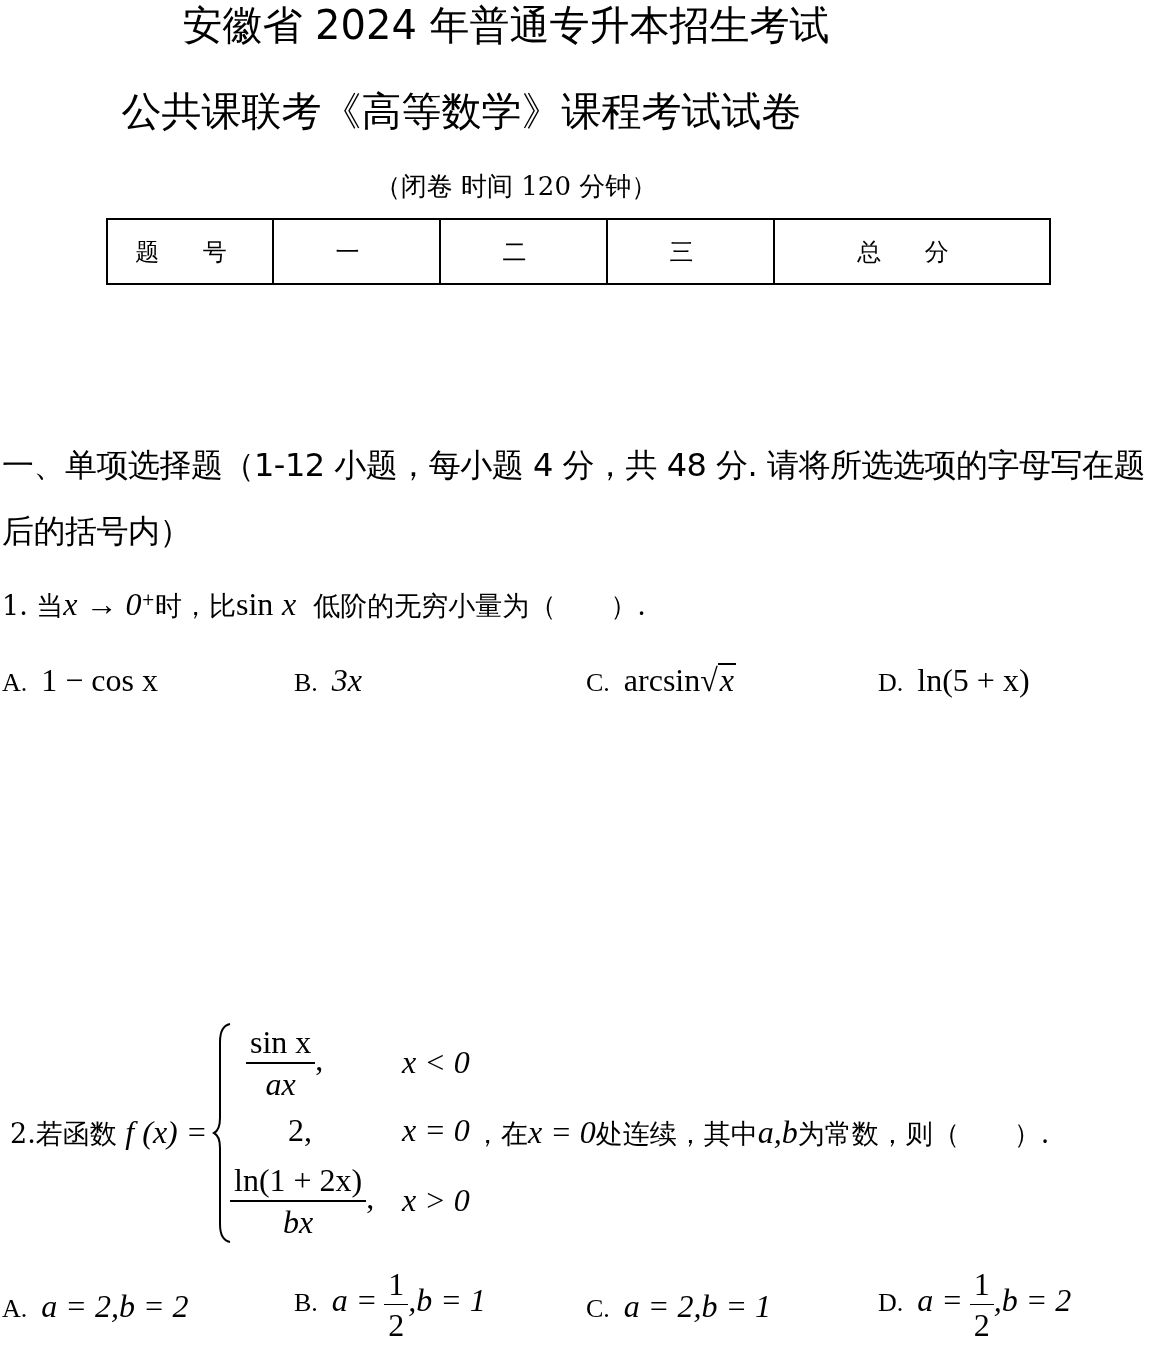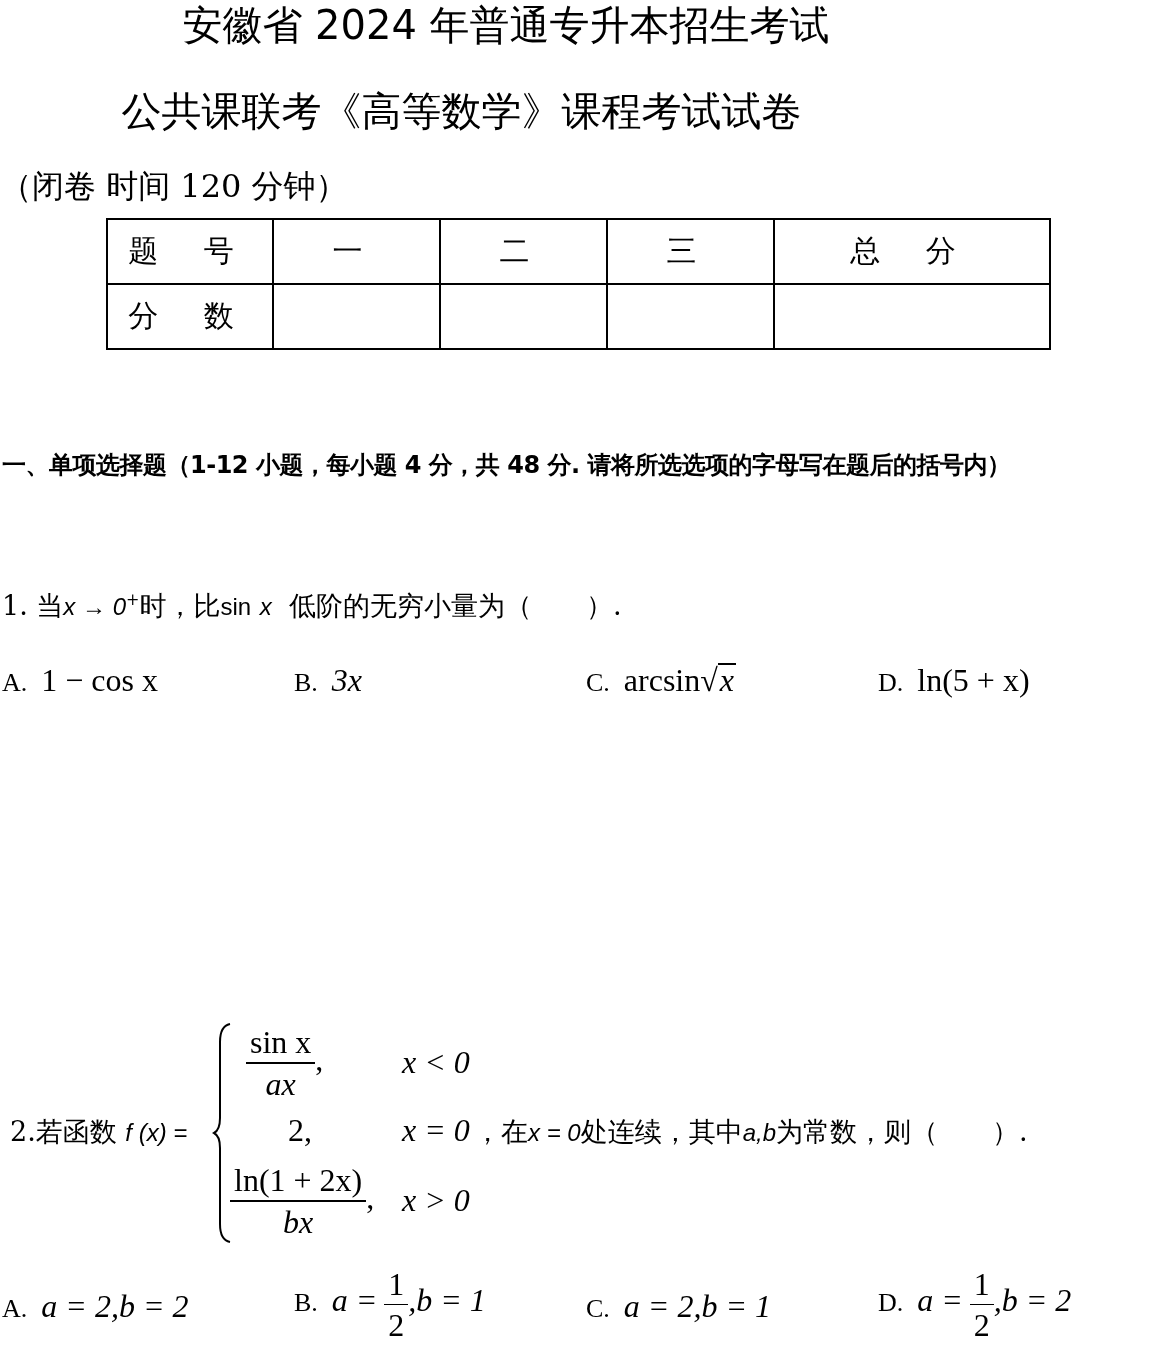--- a/index.html
+++ b/index.html
@@ -1,26 +1,26 @@
 <!DOCTYPE html>
 <html><head>
 <meta charset="utf-8">
 <style>
   html, body { margin:0; padding:0; background:#ffffff; }
   body { width:1159px; height:1346px; position:relative; overflow:hidden; color:#000; font-family:"DejaVu Serif","Liberation Serif",serif; }
   .abs { position:absolute; }
   .title1 { top:0; left:0; width:1012px; text-align:center; font-size:40px; line-height:50px; font-family:"DejaVu Sans","Liberation Sans",sans-serif; }
   .title2 { top:86px; left:0; width:923px; text-align:center; font-size:40px; line-height:50px; font-family:"DejaVu Sans","Liberation Sans",sans-serif; }
-  .subtitle { top:168px; left:0; width:1032px; text-align:left; font-size:32px; line-height:36px; font-family:"DejaVu Serif","Liberation Serif",serif; }
+  .subtitle { top:168px; left:0; width:1032px; text-align:center; font-size:26px; line-height:36px; font-family:"DejaVu Serif","Liberation Serif",serif; }
   table.score { position:absolute; top:218px; left:106px; border-collapse:collapse; }
-  table.score td { border:2px solid #000; height:63px; text-align:center; font-size:30px; font-family:"DejaVu Serif","Liberation Serif",serif; letter-spacing:18px; padding:0; }
+  table.score td { border:2px solid #000; height:63px; text-align:center; font-size:24px; font-family:"DejaVu Serif","Liberation Serif",serif; letter-spacing:18px; padding:0; }
   .c0 { width:164px; } .c1 { width:165px; } .c2 { width:165px; } .c3 { width:165px; } .c4 { width:274px; }
-  .section { left:2px; top:432px; width:1157px; font-size:24px; line-height:66px; font-weight:bold; font-family:"DejaVu Sans","Liberation Sans",sans-serif; letter-spacing:-0.5px; }
+  .section { left:2px; top:432px; width:1157px; font-size:32px; line-height:66px; font-weight:normal; font-family:"DejaVu Sans","Liberation Sans",sans-serif; letter-spacing:-0.5px; }
   .q { font-size:27px; line-height:40px; font-family:"DejaVu Serif","Liberation Serif",serif; white-space:nowrap; }
-  .math { font-family:Liberation Sans, sans-serif; font-size:24px; }
+  .math { font-family:Liberation Serif, serif; font-size:32px; }
   .mi { font-style:italic; }
   .opt { position:absolute; font-size:27px; line-height:40px; white-space:nowrap; font-family:"Liberation Serif","DejaVu Serif",serif; }
   .opt .lbl { font-size:26px; margin-right:14px; }
   .opt .expr { font-size:32px; }
   .sqrt { display:inline-block; border-top:2px solid #000; padding:0 2px; line-height:30px; }
   .frac { display:inline-flex; flex-direction:column; align-items:center; vertical-align:middle; font-family:"Liberation Serif","DejaVu Serif",serif; }
   .frac .num { border-bottom:2px solid #000; padding:0 4px; line-height:40px; }
   .frac .den { line-height:40px; }
   .brace { position:absolute; left:212px; top:1022px; width:20px; height:222px; }
   .case { position:absolute; font-family:"Liberation Serif","DejaVu Serif",serif; font-size:32px; white-space:nowrap; }
@@ -33,27 +33,20 @@
 <div class="abs subtitle">（闭卷  时间  120 分钟）</div>
 
 <table class="score">
   <tbody>
       <tr>
     <td class="c0">题 号</td>
     <td class="c1">一</td>
     <td class="c2">二</td>
     <td class="c3">三</td>
     <td class="c4">总  分</td>
-  </tr>
-  <tr>
-    <td class="c0">分 数</td>
-    <td class="c1"></td>
-    <td class="c2"></td>
-    <td class="c3"></td>
-    <td class="c4"></td>
   </tr>
 </tbody>
   </table>
 
 <div class="abs section">一、单项选择题（1-12 小题，每小题 4 分，共 48 分. 请将所选选项的字母写在题后的括号内）</div>
 
 <div class="abs q" style="left:2px; top:580px;">
   <span>1.</span>
   <span>当</span><span class="math mi">x → 0</span><sup style="font-size:16px;">+</sup><span>时，比</span><span class="math">sin</span>&nbsp;<span class="math mi">x</span>&nbsp;&nbsp;<span>低阶的无穷小量为（　　）.</span>
 </div>

